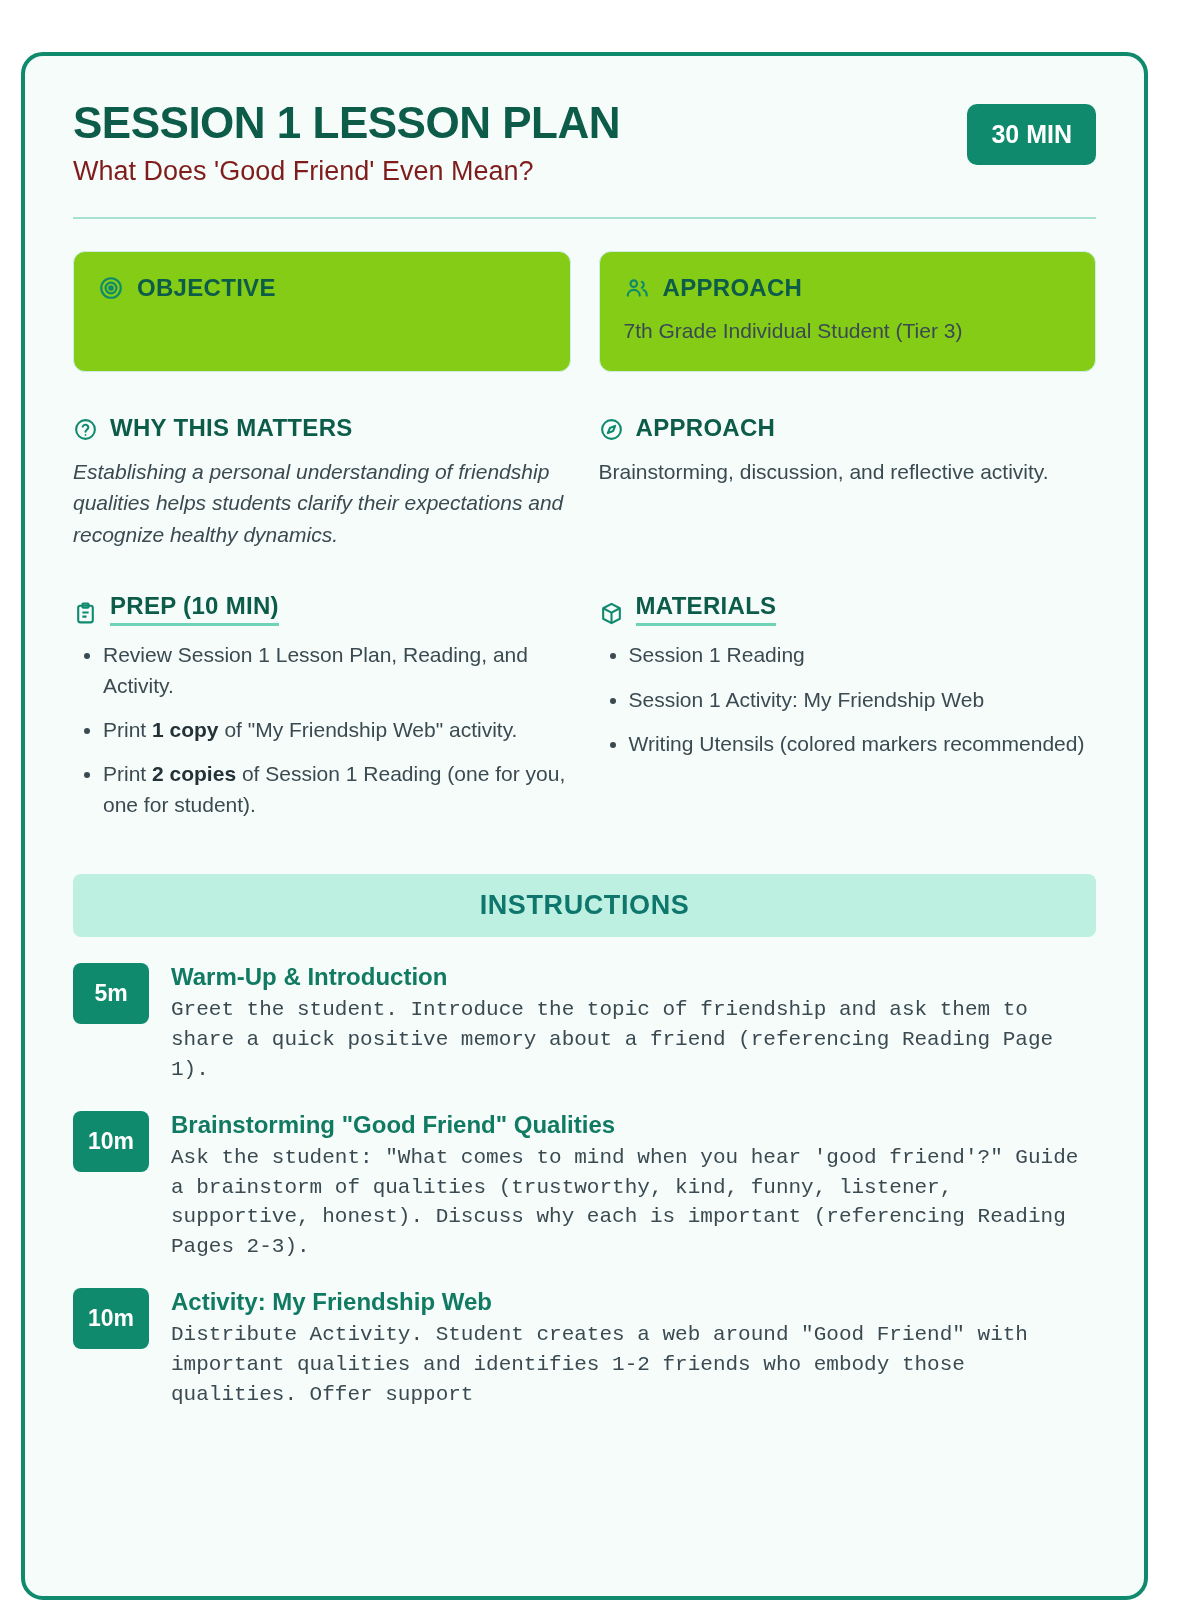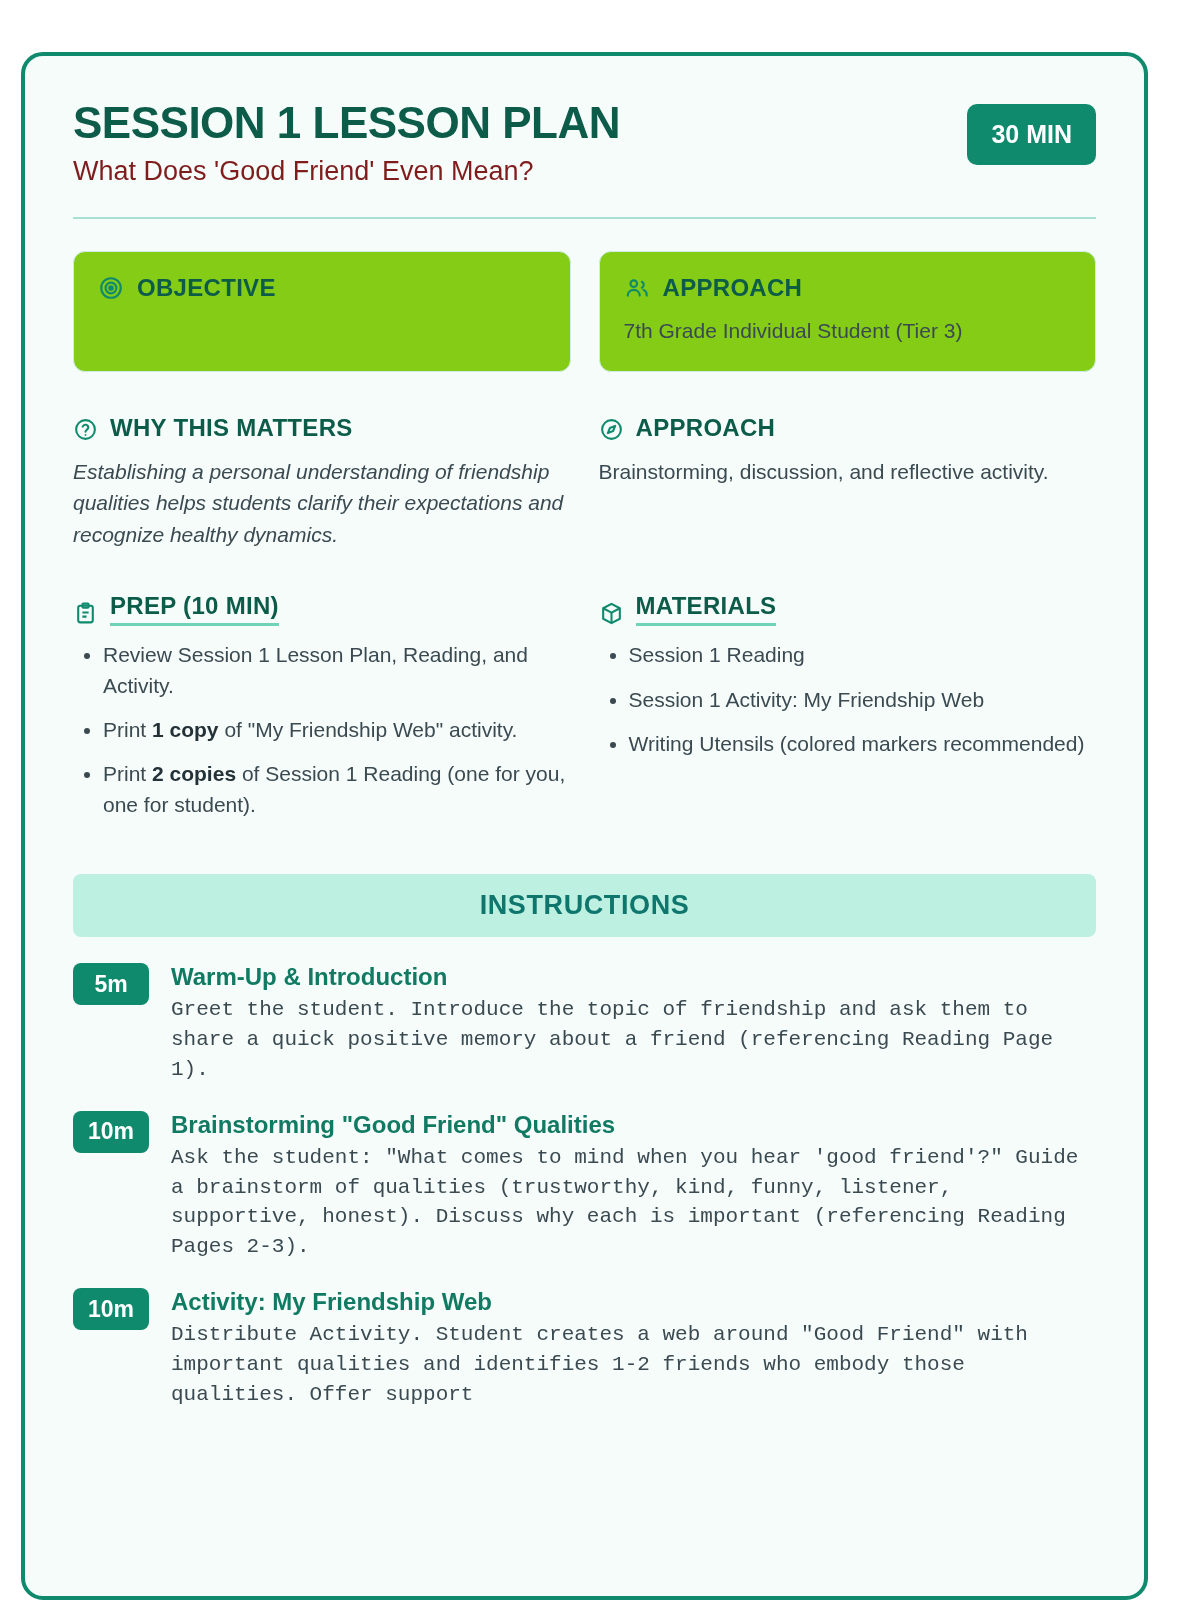--- a/index.html
+++ b/index.html
@@ -151,21 +151,21 @@
     gap: 22px;
     margin-top: 26px;
   }
   .step-time {
     background: #0f8a6d;
     color: #ffffff;
     font-size: 23px;
     font-weight: bold;
     border-radius: 8px;
     min-width: 76px;
-    height: 42px;
+    height: 61px;
     display: flex;
     align-items: center;
     justify-content: center;
     flex: 0 0 auto;
   }
   .step-body { flex: 1; }
   .step-title {
     font-size: 24px;
     font-weight: bold;
     color: #117a62;

